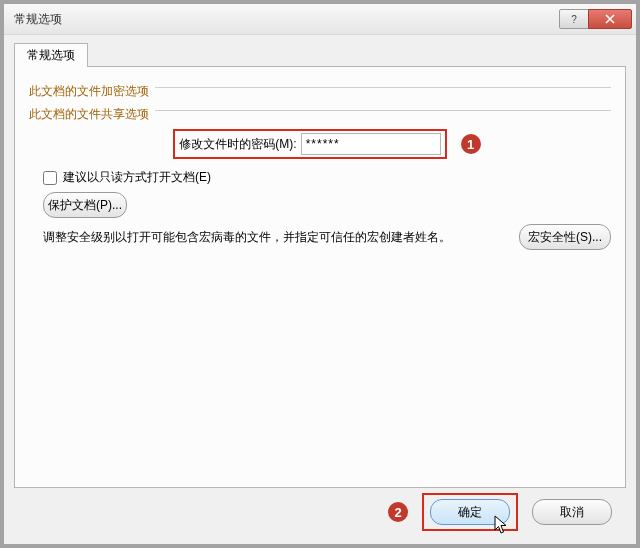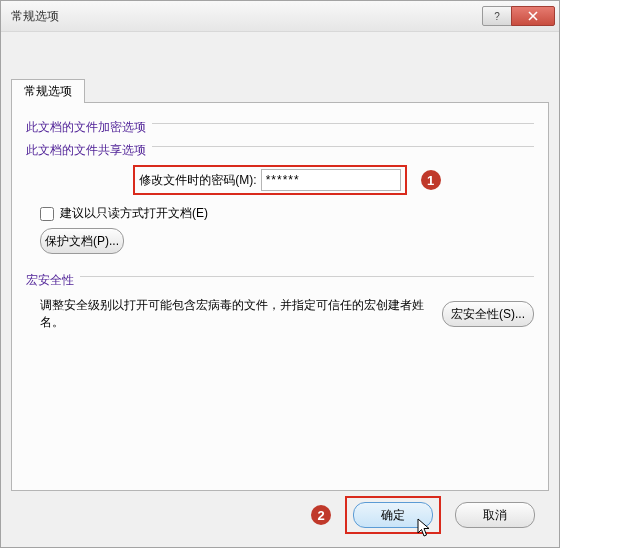--- a/index.html
+++ b/index.html
@@ -8,27 +8,26 @@
     width: 640px;
     height: 548px;
     font-family: "Microsoft YaHei", "SimSun", Tahoma, sans-serif;
     font-size: 12px;
     background: #fff;
     color: #000;
     overflow: hidden;
   }
   .window {
     box-sizing: border-box;
-    width: 560px;
+    width: 640px;
     height: 548px;
-    border: 1px solid #a3a3a3;
+    border: 4px solid #a3a3a3;
     background: #f0f0f0;
     display: flex;
     flex-direction: column;
-    gap: 39px;
   }
   .titlebar {
     height: 30px;
     display: flex;
     align-items: center;
     padding: 0 4px 0 10px;
     background: linear-gradient(to bottom, #f8f8f8, #e6e6e6);
     border-bottom: 1px solid #d8d8d8;
   }
   .titlebar-title {
@@ -92,21 +91,21 @@
     margin-top: -1px;
     background: #fcfcfc;
     padding: 12px 14px 8px 14px;
     position: relative;
     z-index: 1;
   }
 
   .group-title {
     font-size: 12px;
     margin: 4px 0 2px 0;
-    color: #4c1d95;
+    color: #a16207;
   }
   .group-line {
     height: 1px;
     flex: 1;
     background: #d0d0d0;
     margin-left: 6px;
     margin-top: 8px;
   }
   .group-header {
     display: flex;
@@ -271,24 +270,20 @@
         <div class="callout inline">1</div>
       </div>
 
       <div class="check-row">
         <input type="checkbox" style="">
         <span>建议以只读方式打开文档(E)</span>
       </div>
       <button class="btn small">保护文档(P)...</button>
 
       
-      <div class="group-header" style="margin-top:14px;">
-        <div class="group-title">宏安全性</div>
-        <div class="group-line"></div>
-      </div>
       <div class="macro-row">
         <div class="macro-text">调整安全级别以打开可能包含宏病毒的文件，并指定可信任的宏创建者姓名。</div>
         <button class="btn macro-btn">宏安全性(S)...</button>
       </div>
 
     </div>
 
     <div class="footer">
       <div class="callout">2</div>
       <div class="ok-wrap">

